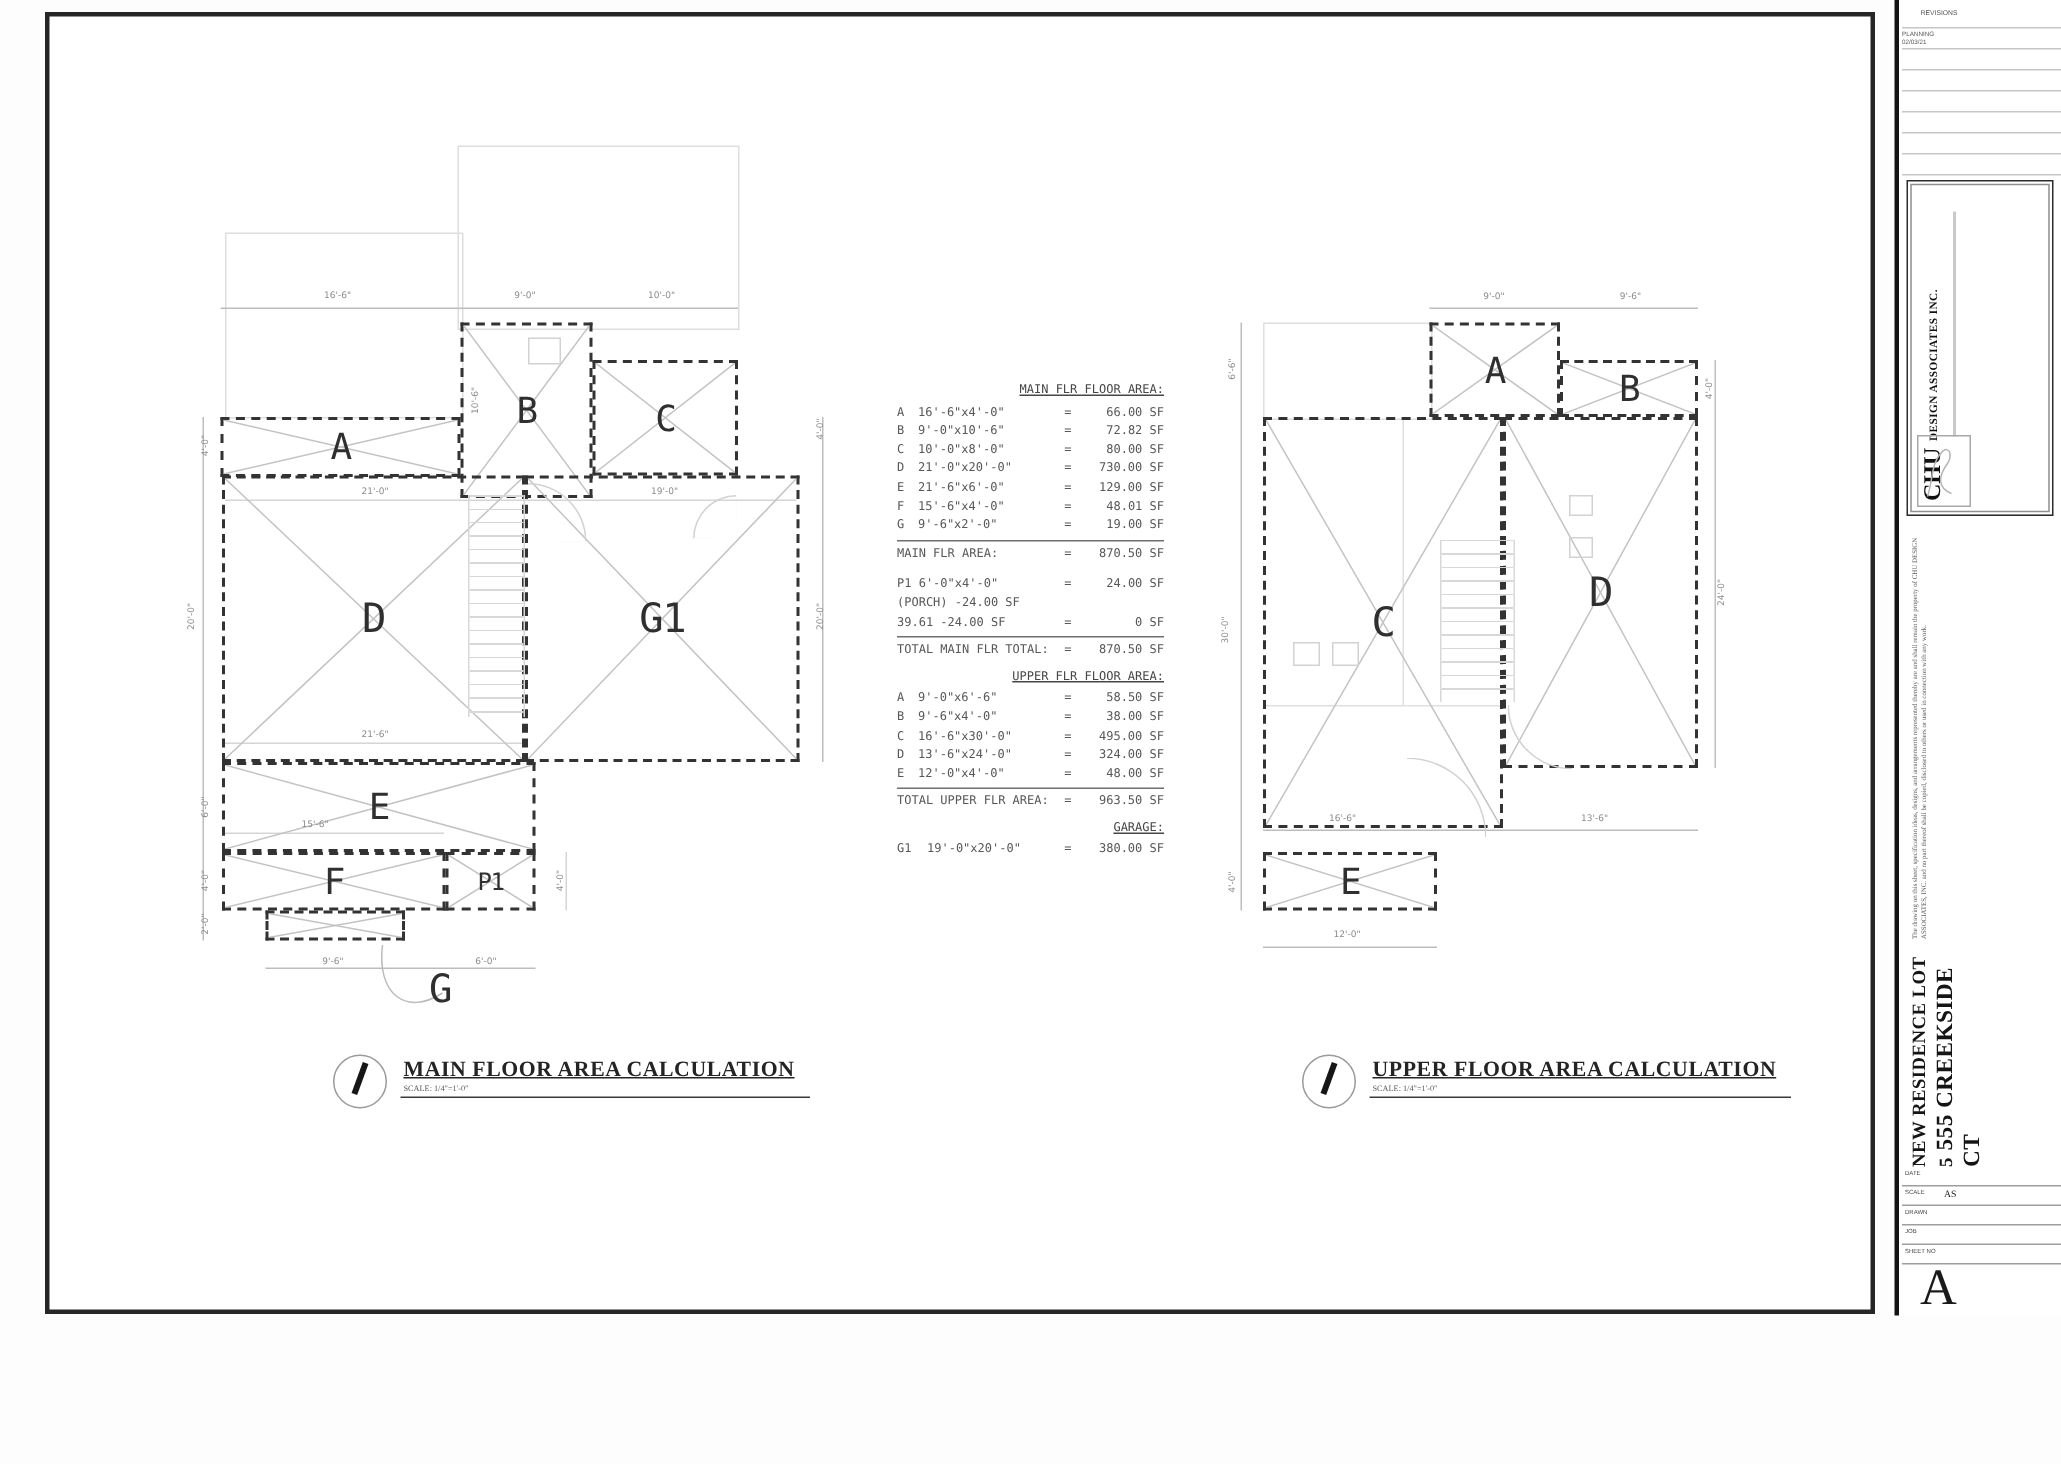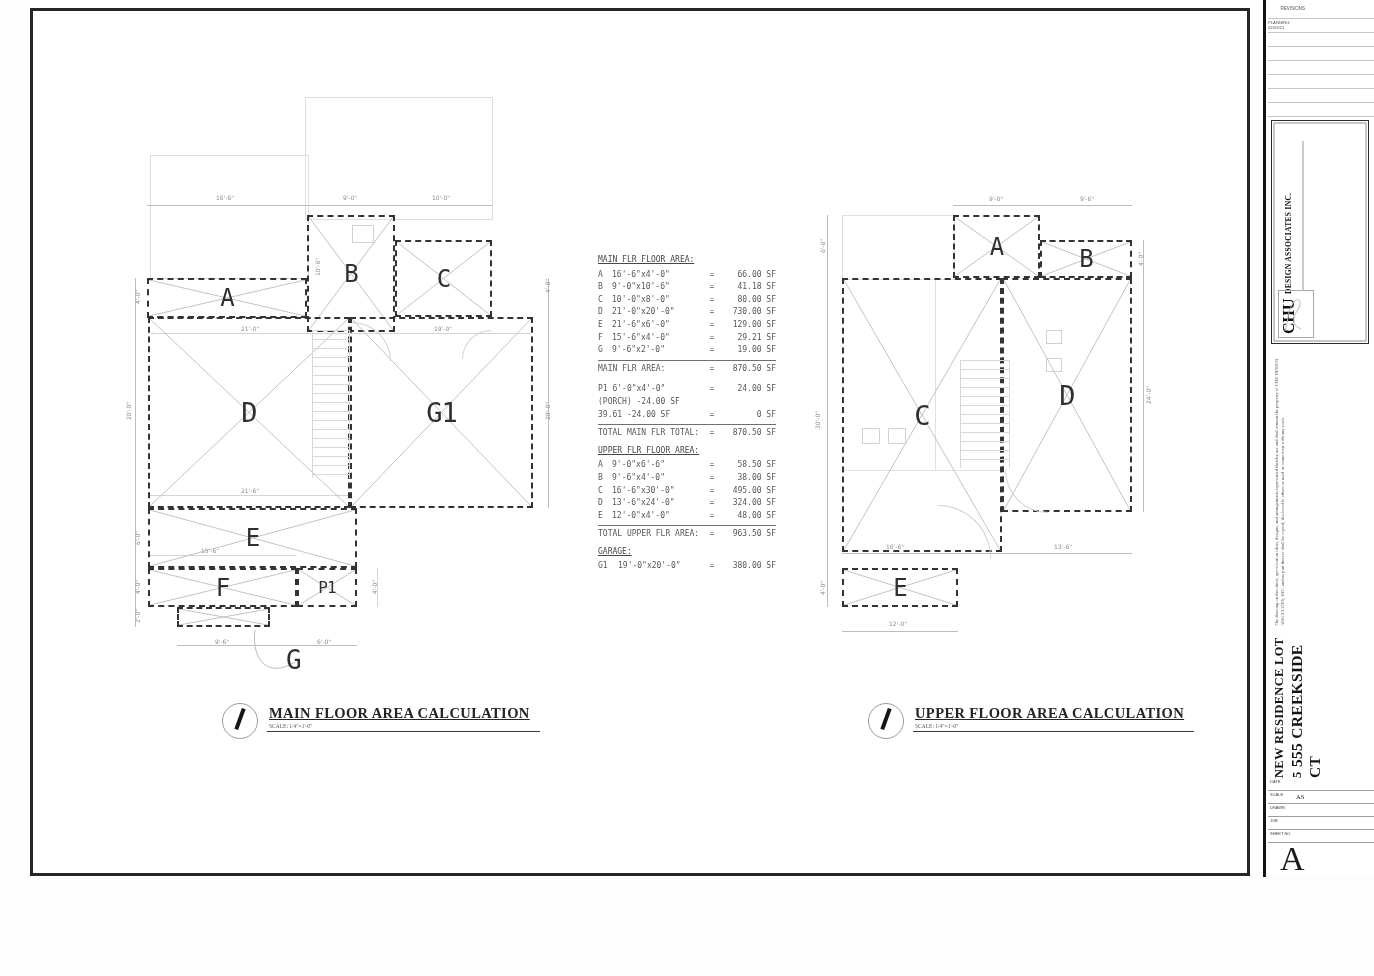--- a/index.html
+++ b/index.html
@@ -27,21 +27,21 @@
   
   .stairs{position:absolute;border-left:1px solid #d8d8d8;border-right:1px solid #d8d8d8;
           background:repeating-linear-gradient(to bottom,#d8d8d8 0,#d8d8d8 1px,transparent 1px,transparent 9px);}
   .arc{position:absolute;border:1px solid #d2d2d2;}
   .fixture{position:absolute;border:1px solid #d2d2d2;}
   .leader{position:absolute;}
 
   
   .calc{position:absolute;left:598px;top:249px;width:178px;
         font:8px/12.6px "DejaVu Sans Mono",monospace;color:#585858;}
-  .c-h{text-decoration:underline;color:#474747;margin:5px 0 2px;}
+  .c-h{text-decoration:underline;color:#474747;margin:5px 0 2px;text-align:right;}
   .c-r{display:flex;}
   .c-l{width:14px;}
   .c-d{flex:1;}
   .c-e{width:12px;text-align:center;}
   .c-v{width:58px;text-align:right;}
   .c-sep{border-top:1px solid #6f6f6f;margin:3px 0 2px;}
   .c-gap{height:8px;}
 
   
   .ptitle{position:absolute;display:flex;gap:9px;align-items:flex-start;}
@@ -191,21 +191,21 @@
     <div class="c-r">
         <span class="c-l">A</span>
         <span class="c-d">16'-6"x4'-0"</span>
         <span class="c-e">=</span>
         <span class="c-v">66.00 SF</span>
       </div>
     <div class="c-r">
         <span class="c-l">B</span>
         <span class="c-d">9'-0"x10'-6"</span>
         <span class="c-e">=</span>
-        <span class="c-v">41.18 SF</span>
+        <span class="c-v">72.82 SF</span>
       </div>
     <div class="c-r">
         <span class="c-l">C</span>
         <span class="c-d">10'-0"x8'-0"</span>
         <span class="c-e">=</span>
         <span class="c-v">80.00 SF</span>
       </div>
     <div class="c-r">
         <span class="c-l">D</span>
         <span class="c-d">21'-0"x20'-0"</span>
@@ -215,21 +215,21 @@
     <div class="c-r">
         <span class="c-l">E</span>
         <span class="c-d">21'-6"x6'-0"</span>
         <span class="c-e">=</span>
         <span class="c-v">129.00 SF</span>
       </div>
     <div class="c-r">
         <span class="c-l">F</span>
         <span class="c-d">15'-6"x4'-0"</span>
         <span class="c-e">=</span>
-        <span class="c-v">29.21 SF</span>
+        <span class="c-v">48.01 SF</span>
       </div>
     <div class="c-r">
         <span class="c-l">G</span>
         <span class="c-d">9'-6"x2'-0"</span>
         <span class="c-e">=</span>
         <span class="c-v">19.00 SF</span>
       </div>
     <div class="c-sep"></div>
     <div class="c-r">
         <span class="c-d">MAIN FLR AREA:</span>

